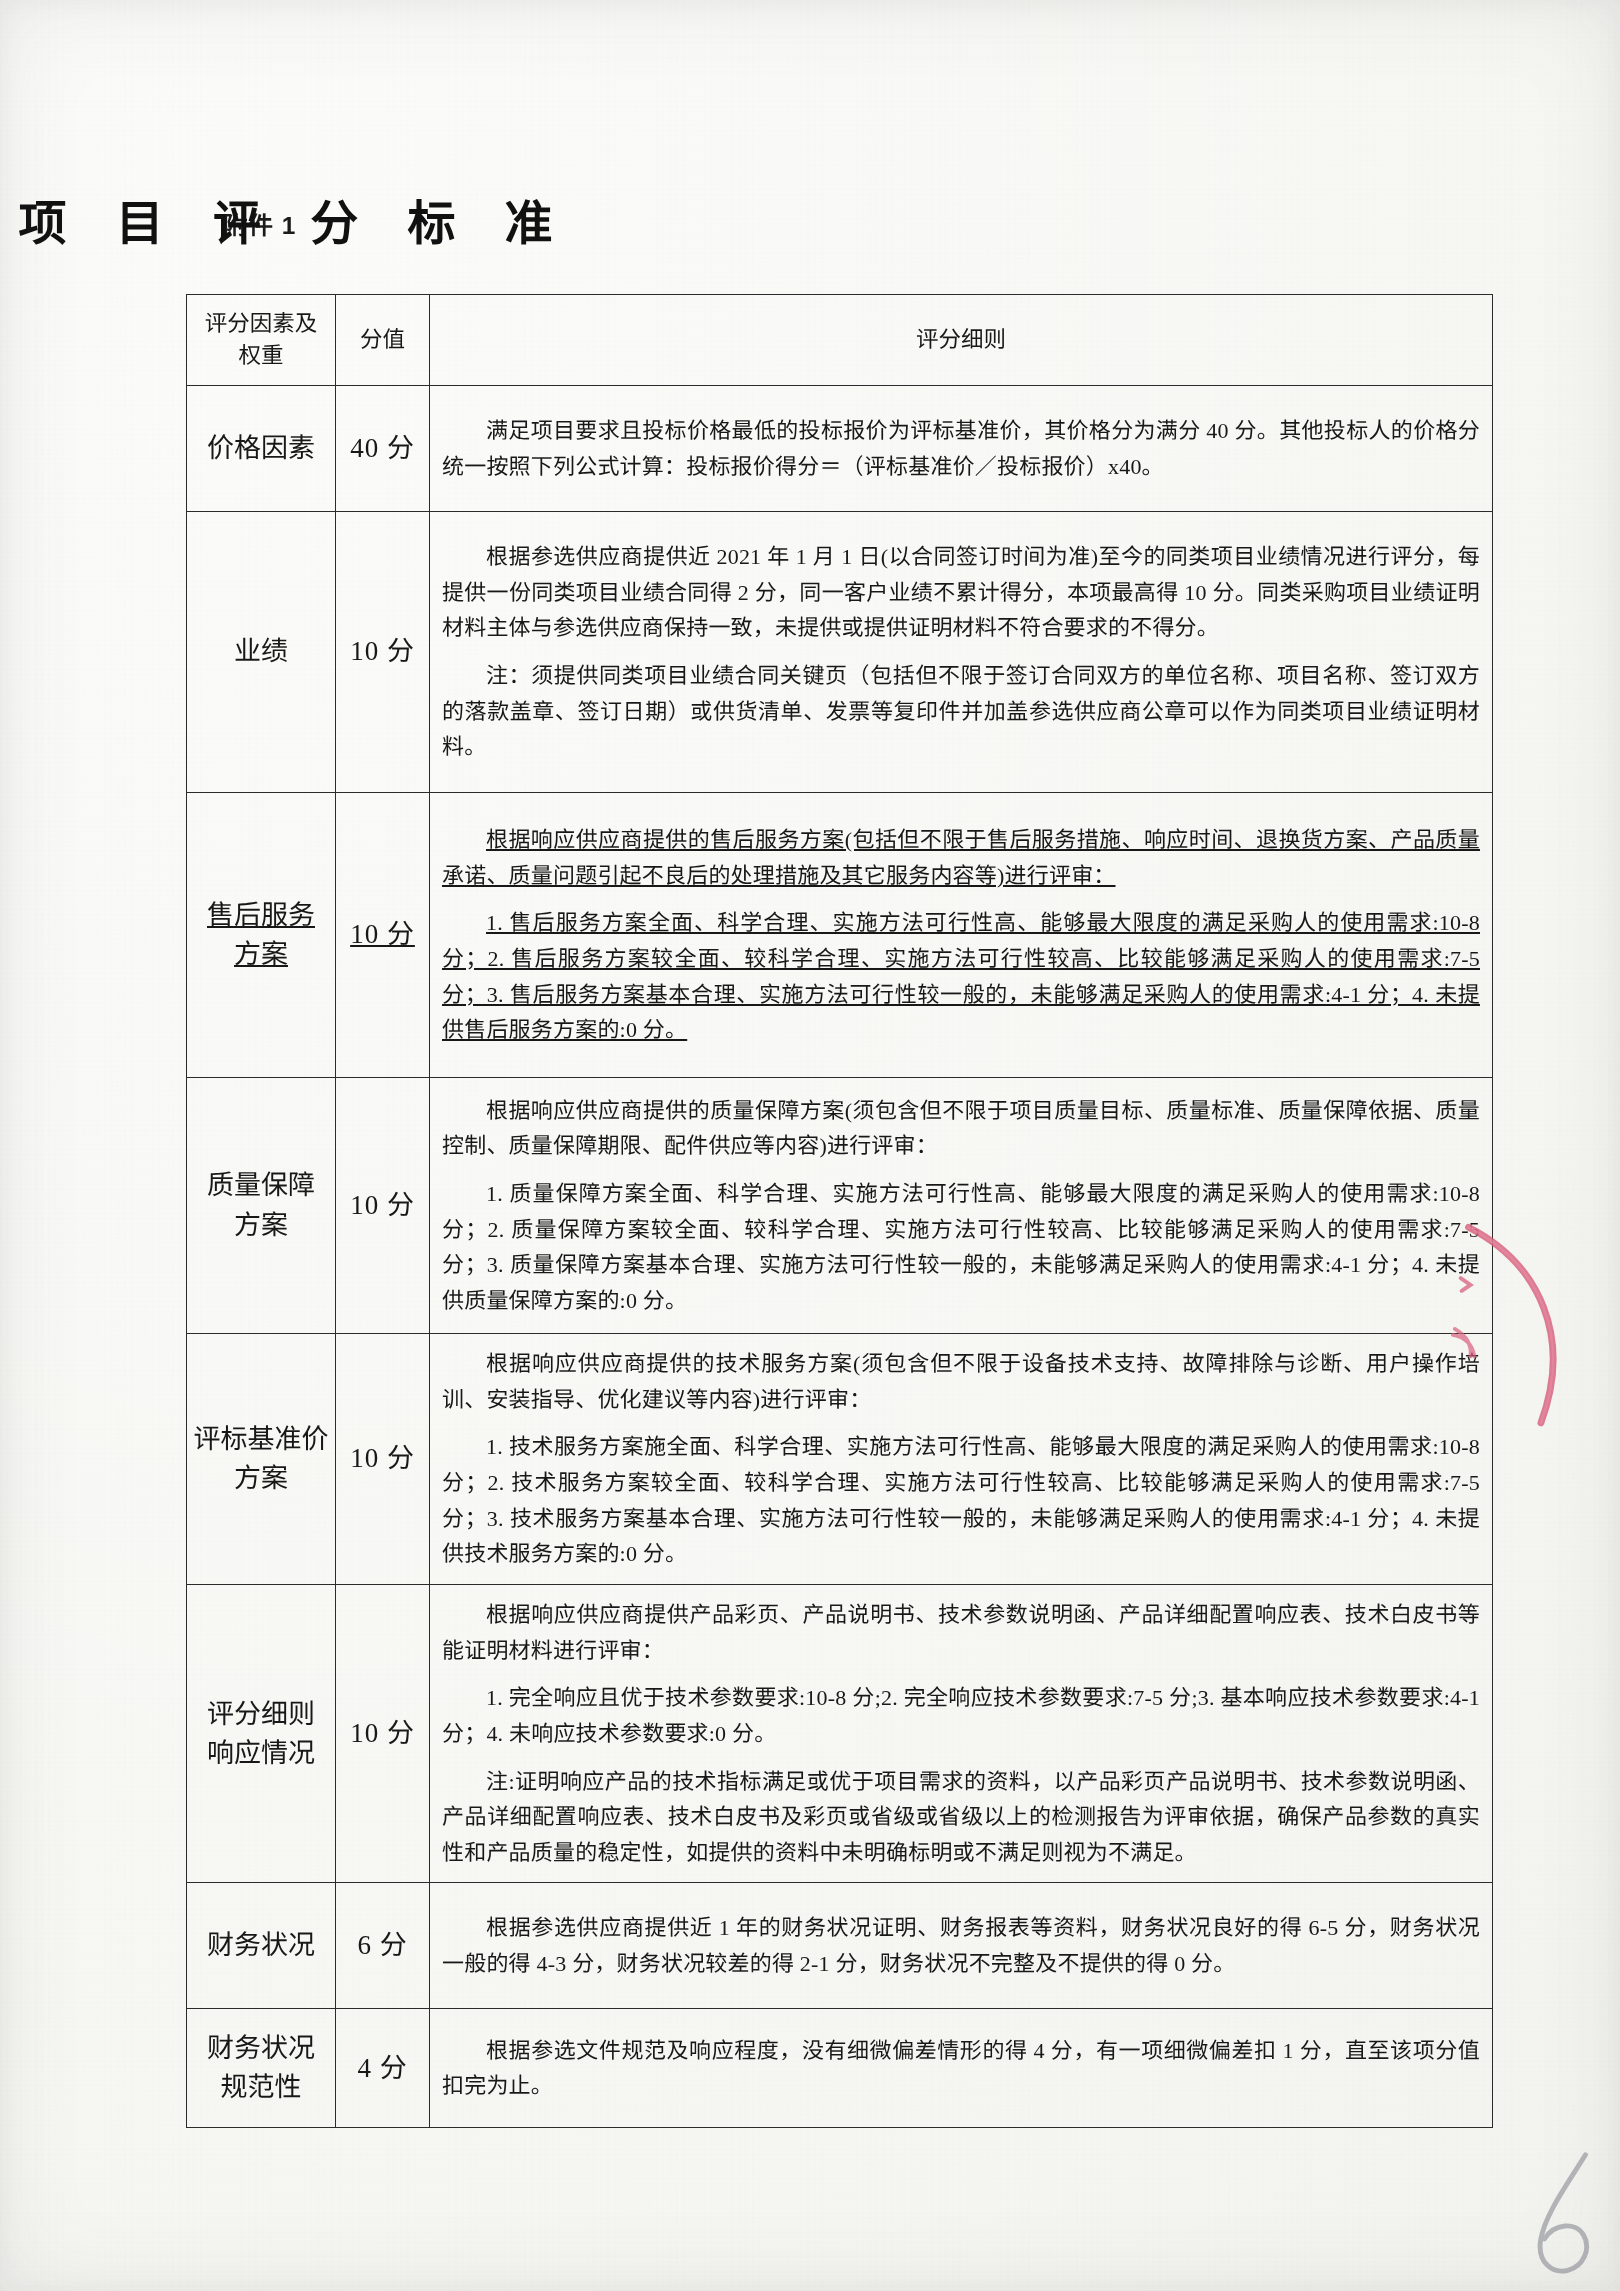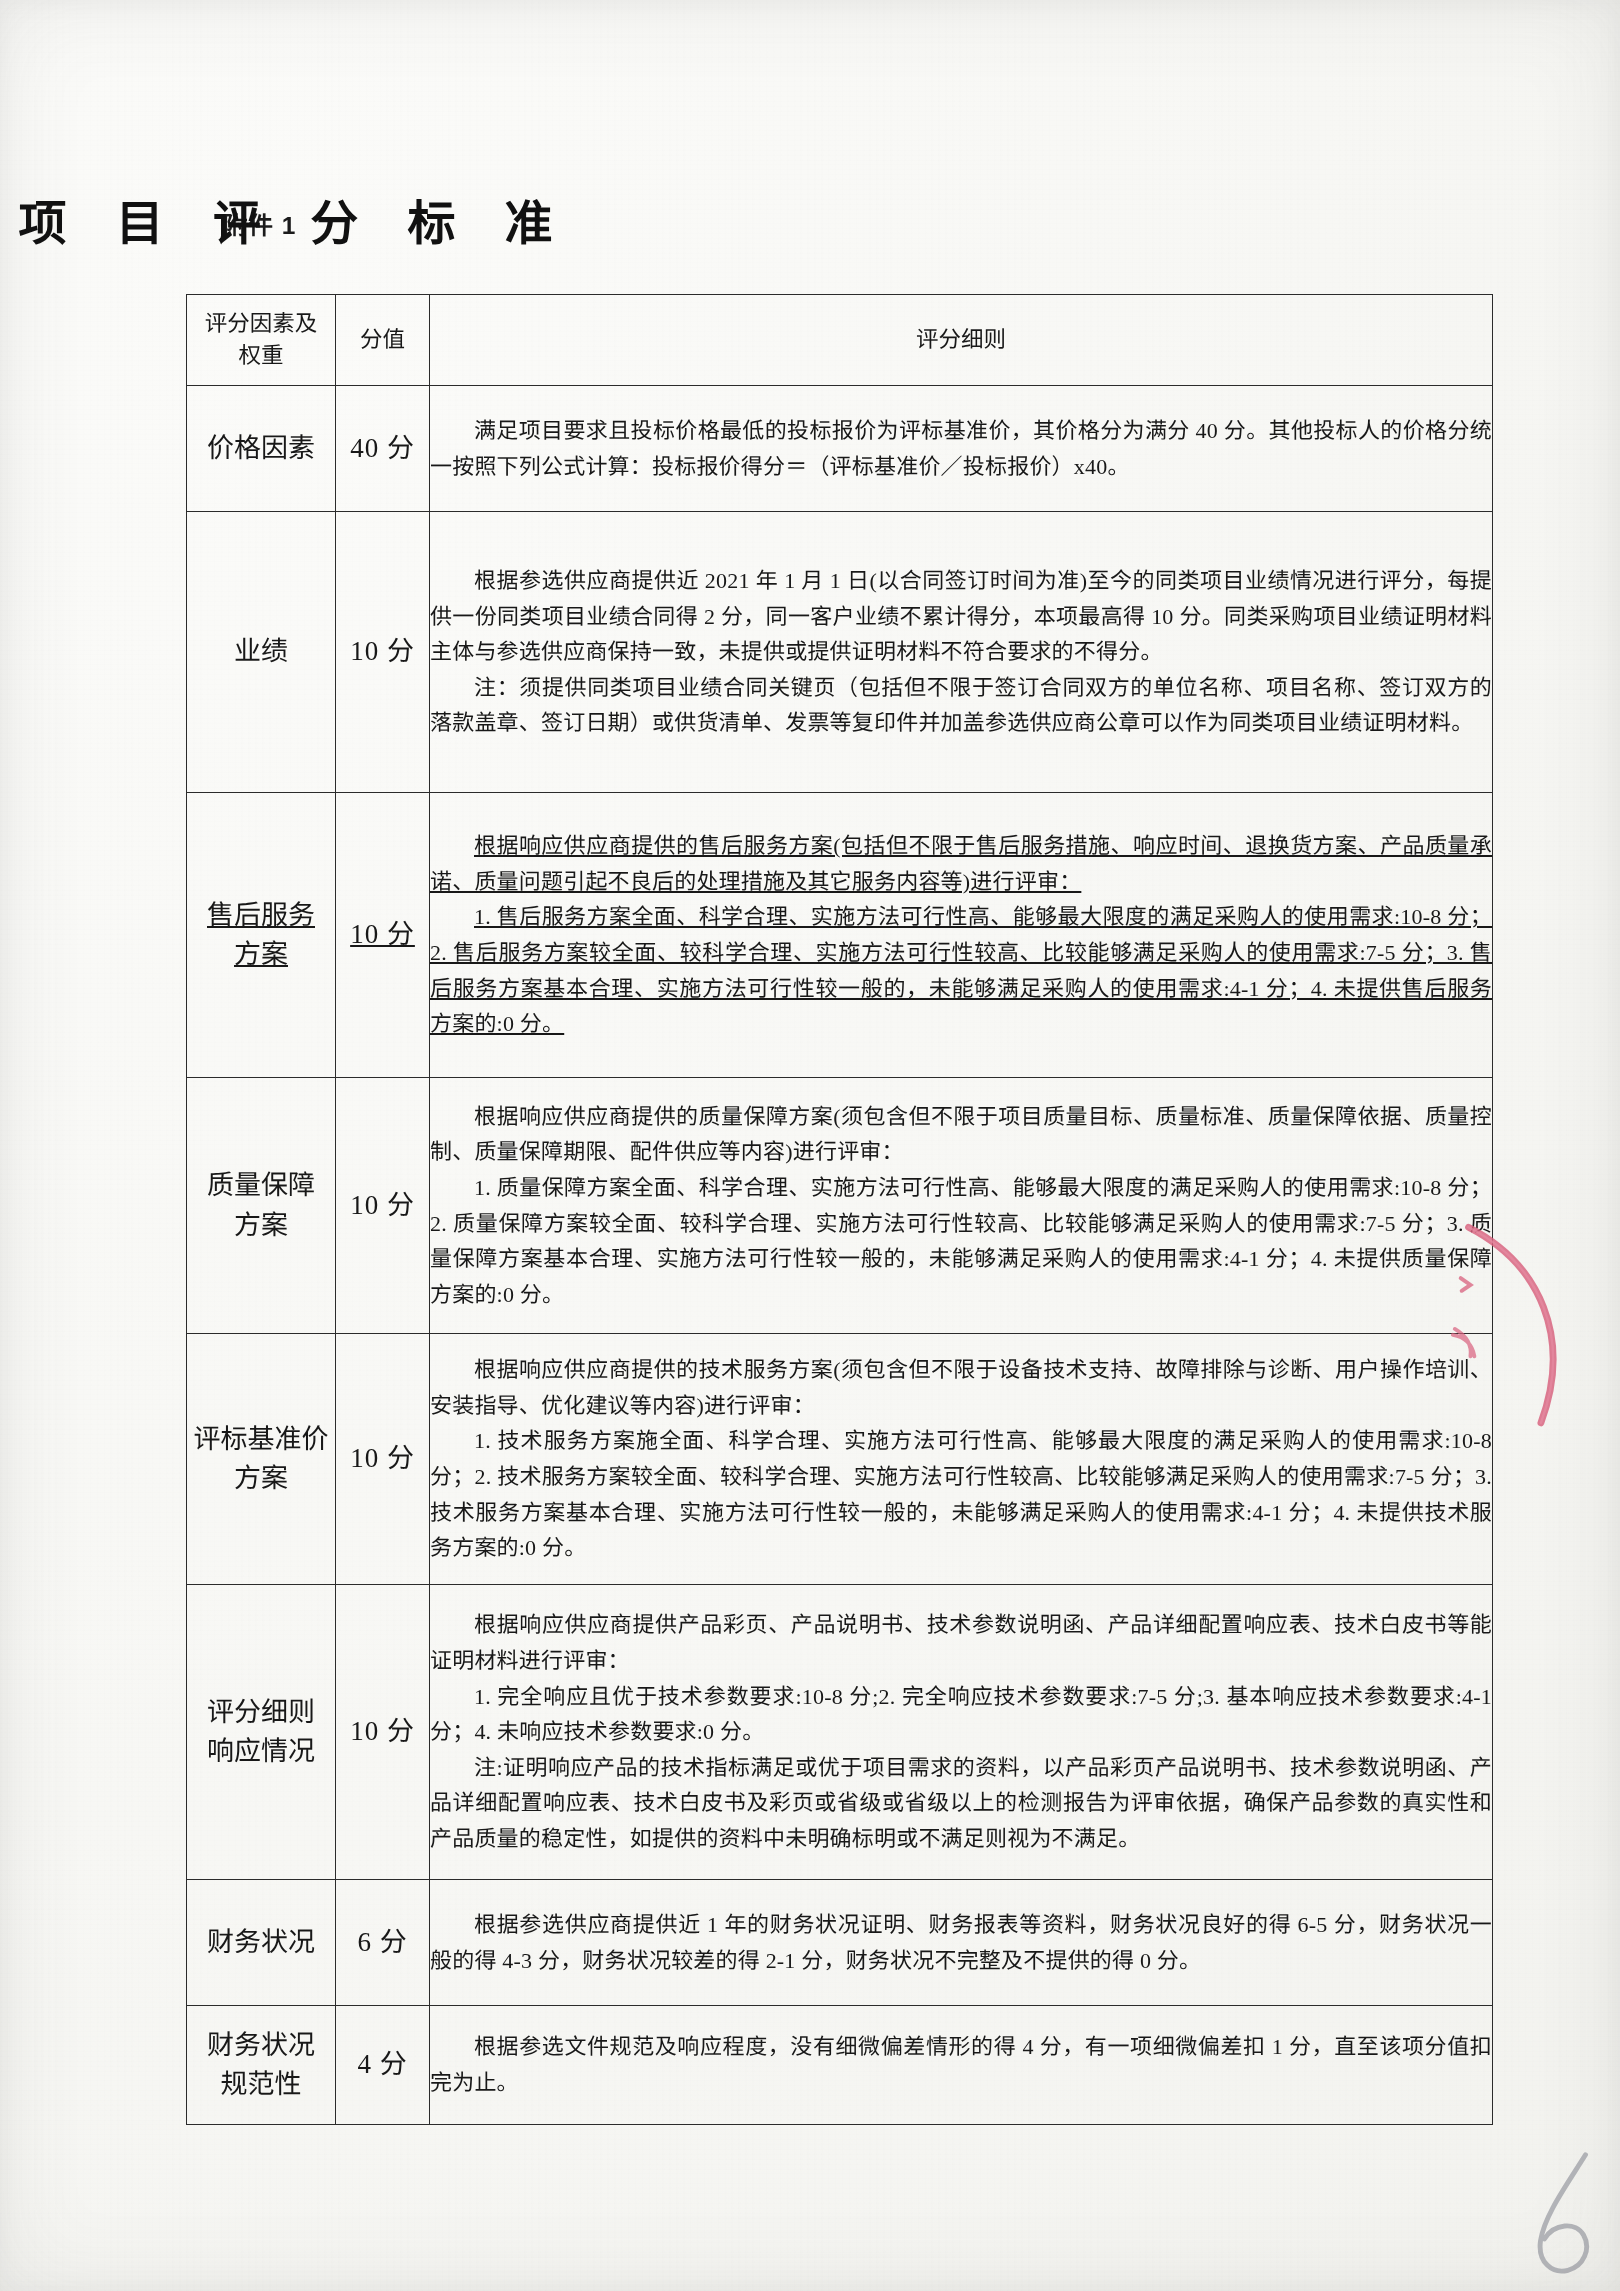--- a/index.html
+++ b/index.html
@@ -108,21 +108,21 @@
   }
   td.points-cell { letter-spacing: 1px; white-space: nowrap; }
 
   td.detail-cell {
     text-align: justify;
     text-justify: inter-ideograph;
     padding: 8.8px 10.8px 10.8px 10.8px;
     vertical-align: top;
   }
   .para {
-    margin: 0;
+    margin: 12px;
     text-indent: 2em;
     letter-spacing: 0.2px;
   }
   .para + .para { margin-top: 0px; }
 
   
   tr.row-price   td { height: 125px; }
   tr.row-perf    td { height: 280px; }
   tr.row-after   td { height: 284px; text-decoration: underline; }
   tr.row-quality td { height: 255px; }

